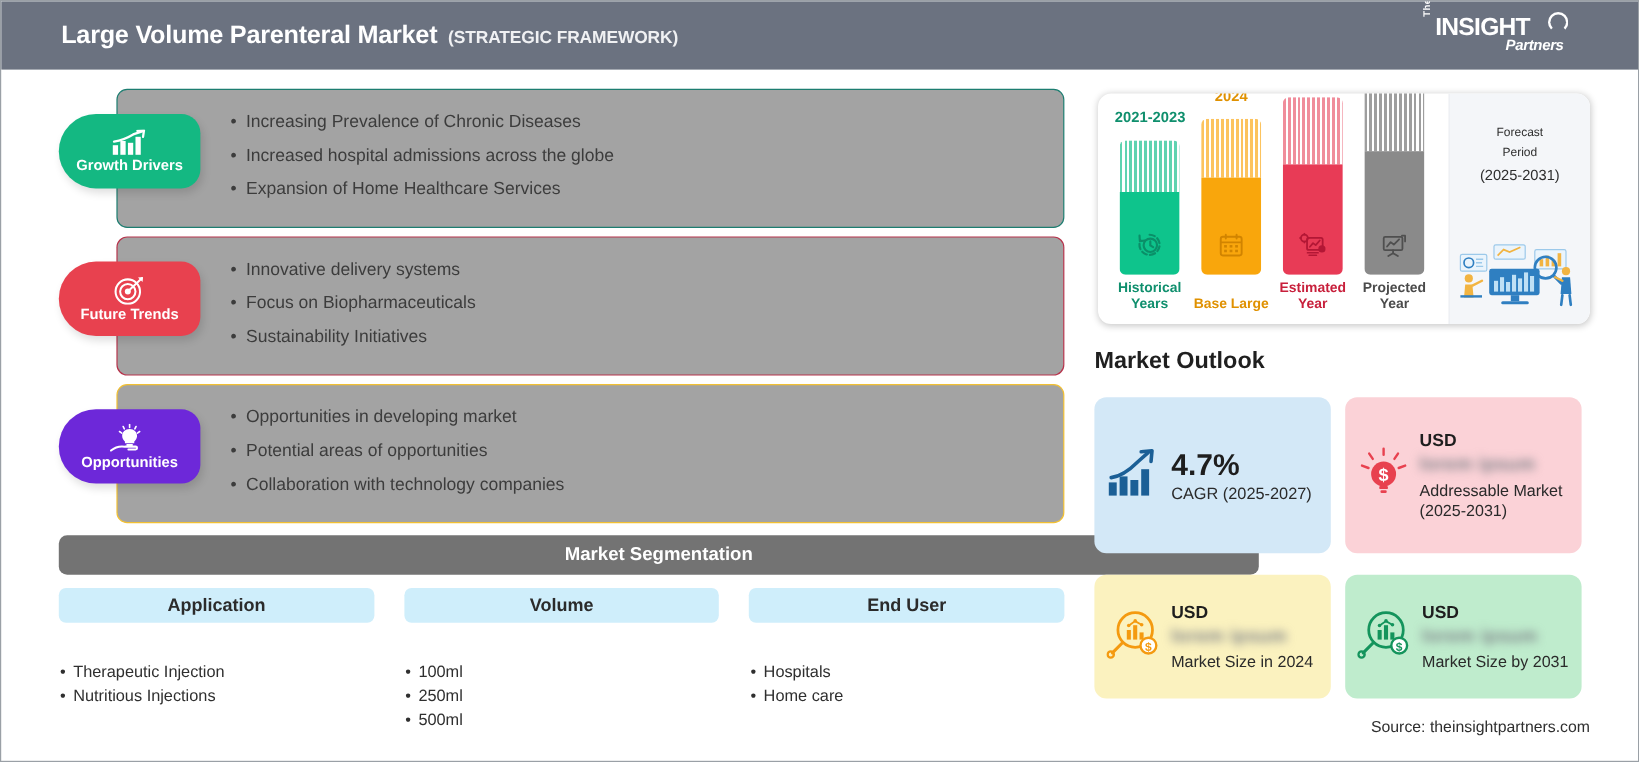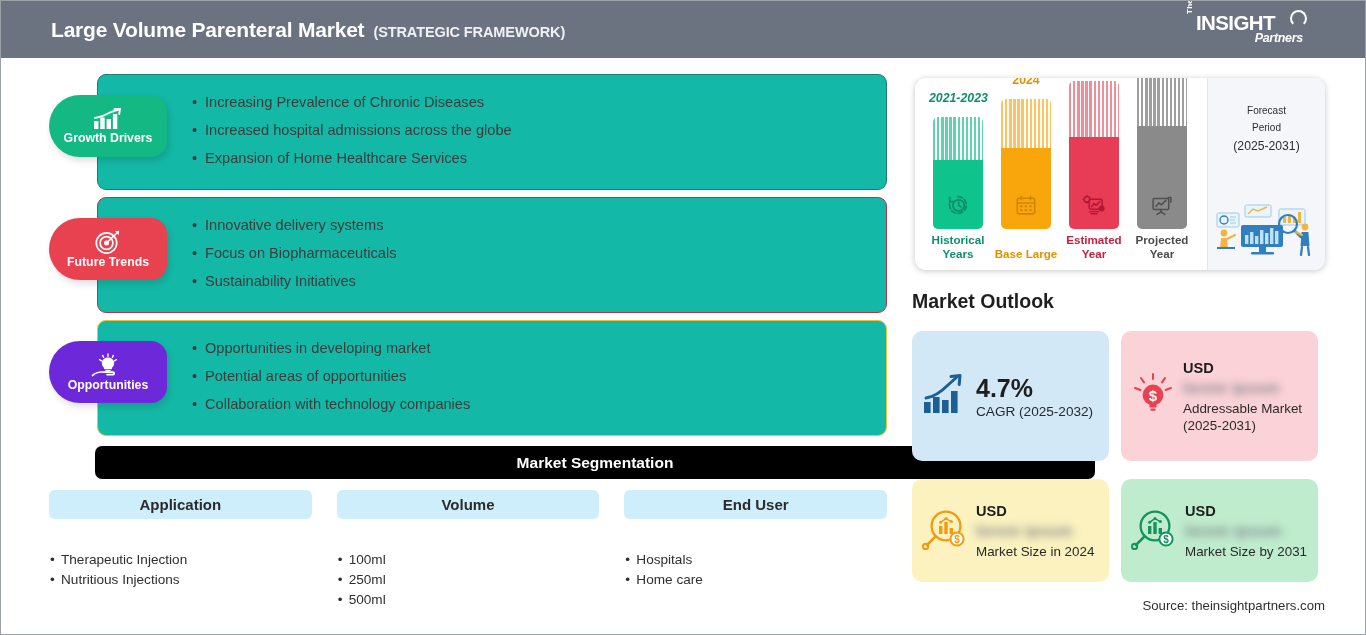--- a/index.html
+++ b/index.html
@@ -65,21 +65,21 @@
     border-bottom-color: transparent;
   }
 
   
   .left-col { position: absolute; left: 0; top: 57px; width: 905px; height: 578px; }
 
   .factor-box {
     position: absolute;
     left: 96px; width: 790px;
     border: 1.3px solid #cccccc; border-radius: 9px;
-    background: #14b8a6;
+    background: #a3a3a3;
   }
   .factor-box.teal   { border-color: #1c7d70; }
   .factor-box.red    { border-color: #b6344c; }
   .factor-box.orange { border-color: #f2c033; }
 
   .factor-box.b1 { top: 16px;  height: 116px; }
   .factor-box.b2 { top: 139px; height: 116px; }
   .factor-box.b3 { top: 262px; height: 116px; }
 
   .bullets {
@@ -111,22 +111,22 @@
   }
   .badge.teal   { background: #14b882; top: 37px; }
   .badge.red    { background: #e8414f; top: 160px; }
   .badge.orange { background: #6d28d9; top: 283px; }
   .badge svg { display: block; }
 
   
   .seg-header {
     position: absolute; left: 48px; top: 388px;
     width: 1000px; height: 33px;
-    background: #000000; border-radius: 7px;
-    display: flex; align-items: center; justify-content: center; margin-left: 46px;
+    background: #737373; border-radius: 7px;
+    display: flex; align-items: center; justify-content: center;
   }
   .seg-header-text {
     color: #ffffff; font-size: 15.5px; font-weight: bold;
   }
   .seg-cols {
     position: absolute; left: 48px; top: 432px;
     width: 838px; display: flex; gap: 25px;
   }
   .seg-col { width: 263px; }
   .seg-pill {
@@ -361,21 +361,21 @@
 
     </div>
   </div>
 
   <div class="right-col">
 
     <div class="timeline-card">
       <div class="bars-area">
 
         <div class="tl-item" style="left:14px;">
-          <div class="tl-year" style="bottom:155px; color:#0f8f6d;font-style:italic;">2021-2023</div>
+          <div class="tl-year" style="bottom:155px; color:#0f8f6d;">2021-2023</div>
           <div class="tl-bar" style="bottom:31px; height:112px;">
             <div class="tl-bar-stripe" style="background:repeating-linear-gradient(90deg,#5fd3b0 0 2.4px,#ffffff 2.4px 4.1px);"></div>
             <div class="tl-bar-solid" style="background:#0ec48c;">
               <span class="tl-bar-icon">
                 <svg width="22" height="22" viewBox="0 0 22 22">
                   <path d="M11 2.6 A8.4 8.4 0 1 1 3.4 7.3" fill="none" stroke="#0a8f68" stroke-width="1.8" stroke-linecap="round" stroke-dasharray="4.5 2.6"></path>
                   <path d="M2.6 3.4 L2.9 7.9 L7.4 7.4" fill="none" stroke="#0a8f68" stroke-width="1.8" stroke-linecap="round" stroke-linejoin="round"></path>
                   <circle cx="11.6" cy="11.4" r="5.6" fill="none" stroke="#0a8f68" stroke-width="1.8"></circle>
                   <path d="M11.6 8.2 L11.6 11.5 L14 12.9" fill="none" stroke="#0a8f68" stroke-width="1.8" stroke-linecap="round"></path>
                 </svg>
@@ -515,21 +515,21 @@
               <rect x="11" y="23" width="6.6" height="16"></rect>
               <rect x="20" y="26" width="6.6" height="13"></rect>
               <rect x="29" y="17" width="6.6" height="22"></rect>
             </g>
             <path d="M4 24 C12 23, 19 18, 26 11 L35 3" fill="none" stroke="#1b5f96" stroke-width="3" stroke-linecap="round"></path>
             <path d="M29 2.5 L38 1.6 L37.2 10.5" fill="none" stroke="#1b5f96" stroke-width="3" stroke-linecap="round" stroke-linejoin="round"></path>
           </svg>
         </div>
         <div class="ocard-body">
           <div class="ocard-big">4.7%</div>
-          <div class="ocard-label">CAGR (2025-2032)</div>
+          <div class="ocard-label">CAGR (2025-2027)</div>
         </div>
       </div>
 
       <div class="ocard pink">
         <div class="ocard-icon">
           <svg width="44" height="46" viewBox="0 0 44 46">
             <g stroke="#e8414f" stroke-width="2" stroke-linecap="round">
               <path d="M22 2 L22 7"></path>
               <path d="M10 6 L13 10.4"></path>
               <path d="M34 6 L31 10.4"></path>

